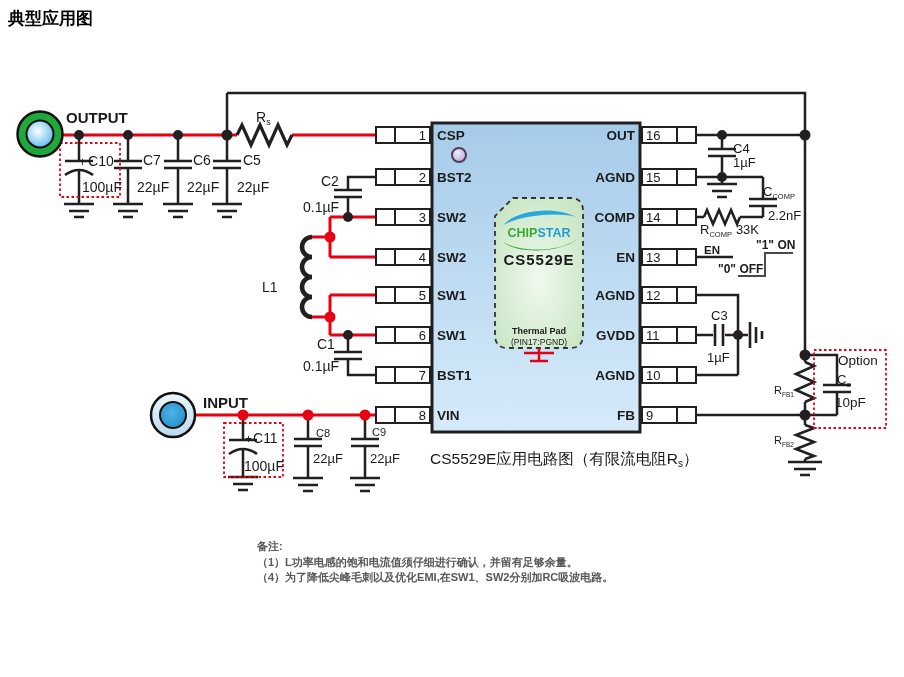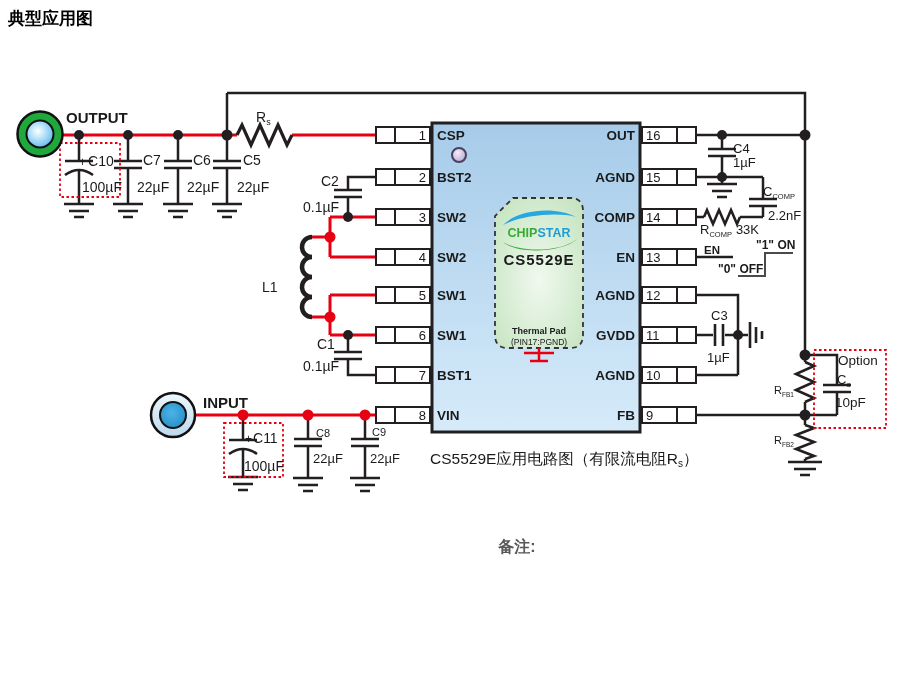--- a/index.html
+++ b/index.html
@@ -16,21 +16,21 @@
   .lbl11{font-size:11px;}
   .term-lbl{font-size:15px;font-weight:bold;}
   .wire-b{fill:none;stroke:#231f20;stroke-width:2.5;}
   .wire-r{fill:none;stroke:#e60012;stroke-width:3;}
   .plates{fill:none;stroke:#231f20;stroke-width:2.6;}
   .gnds{fill:none;stroke:#231f20;stroke-width:2.6;}
   .resist{fill:none;stroke:#231f20;stroke-width:2.6;stroke-linejoin:miter;}
   .rsbig{stroke-width:3.2;}
   .redbox{fill:none;stroke:#e60012;stroke-width:1.8;stroke-dasharray:2.5 2.5;}
   #notes{position:absolute;left:257px;top:539px;width:520px;color:#595757;
-         font-size:16px;font-weight:bold;line-height:15.7px;white-space:nowrap;text-align:center;}
+         font-size:11px;font-weight:bold;line-height:15.7px;white-space:nowrap;}
 </style>
 </head>
 <body>
 
 <div id="stage">
   <div id="doc-title">典型应用图</div>
 
   <svg width="904" height="677" viewBox="0 0 904 677">
     <defs>
       <linearGradient id="chipGrad" x1="0" y1="0" x2="0" y2="1">
@@ -313,14 +313,16 @@
 
     <text x="704" y="254" font-size="11.5" font-weight="bold">EN</text>
     <text x="756" y="249" font-size="12" font-weight="bold">"1" ON</text>
     <text x="718" y="273" font-size="12" font-weight="bold">"0" OFF</text>
 
     <text x="430" y="464" font-size="15.5"><tspan>CS5529E应用电路图（有限流电阻R</tspan><tspan font-size="10" dy="3">s</tspan><tspan font-size="15.5" dy="-3">）</tspan></text>
   </svg>
 
   <div id="notes">
     <div>备注:</div>
+    <div>（1）L功率电感的饱和电流值须仔细进行确认，并留有足够余量。</div>
+    <div>（4）为了降低尖峰毛刺以及优化EMI,在SW1、SW2分别加RC吸波电路。</div>
   </div>
 </div>
 
 </body></html>

